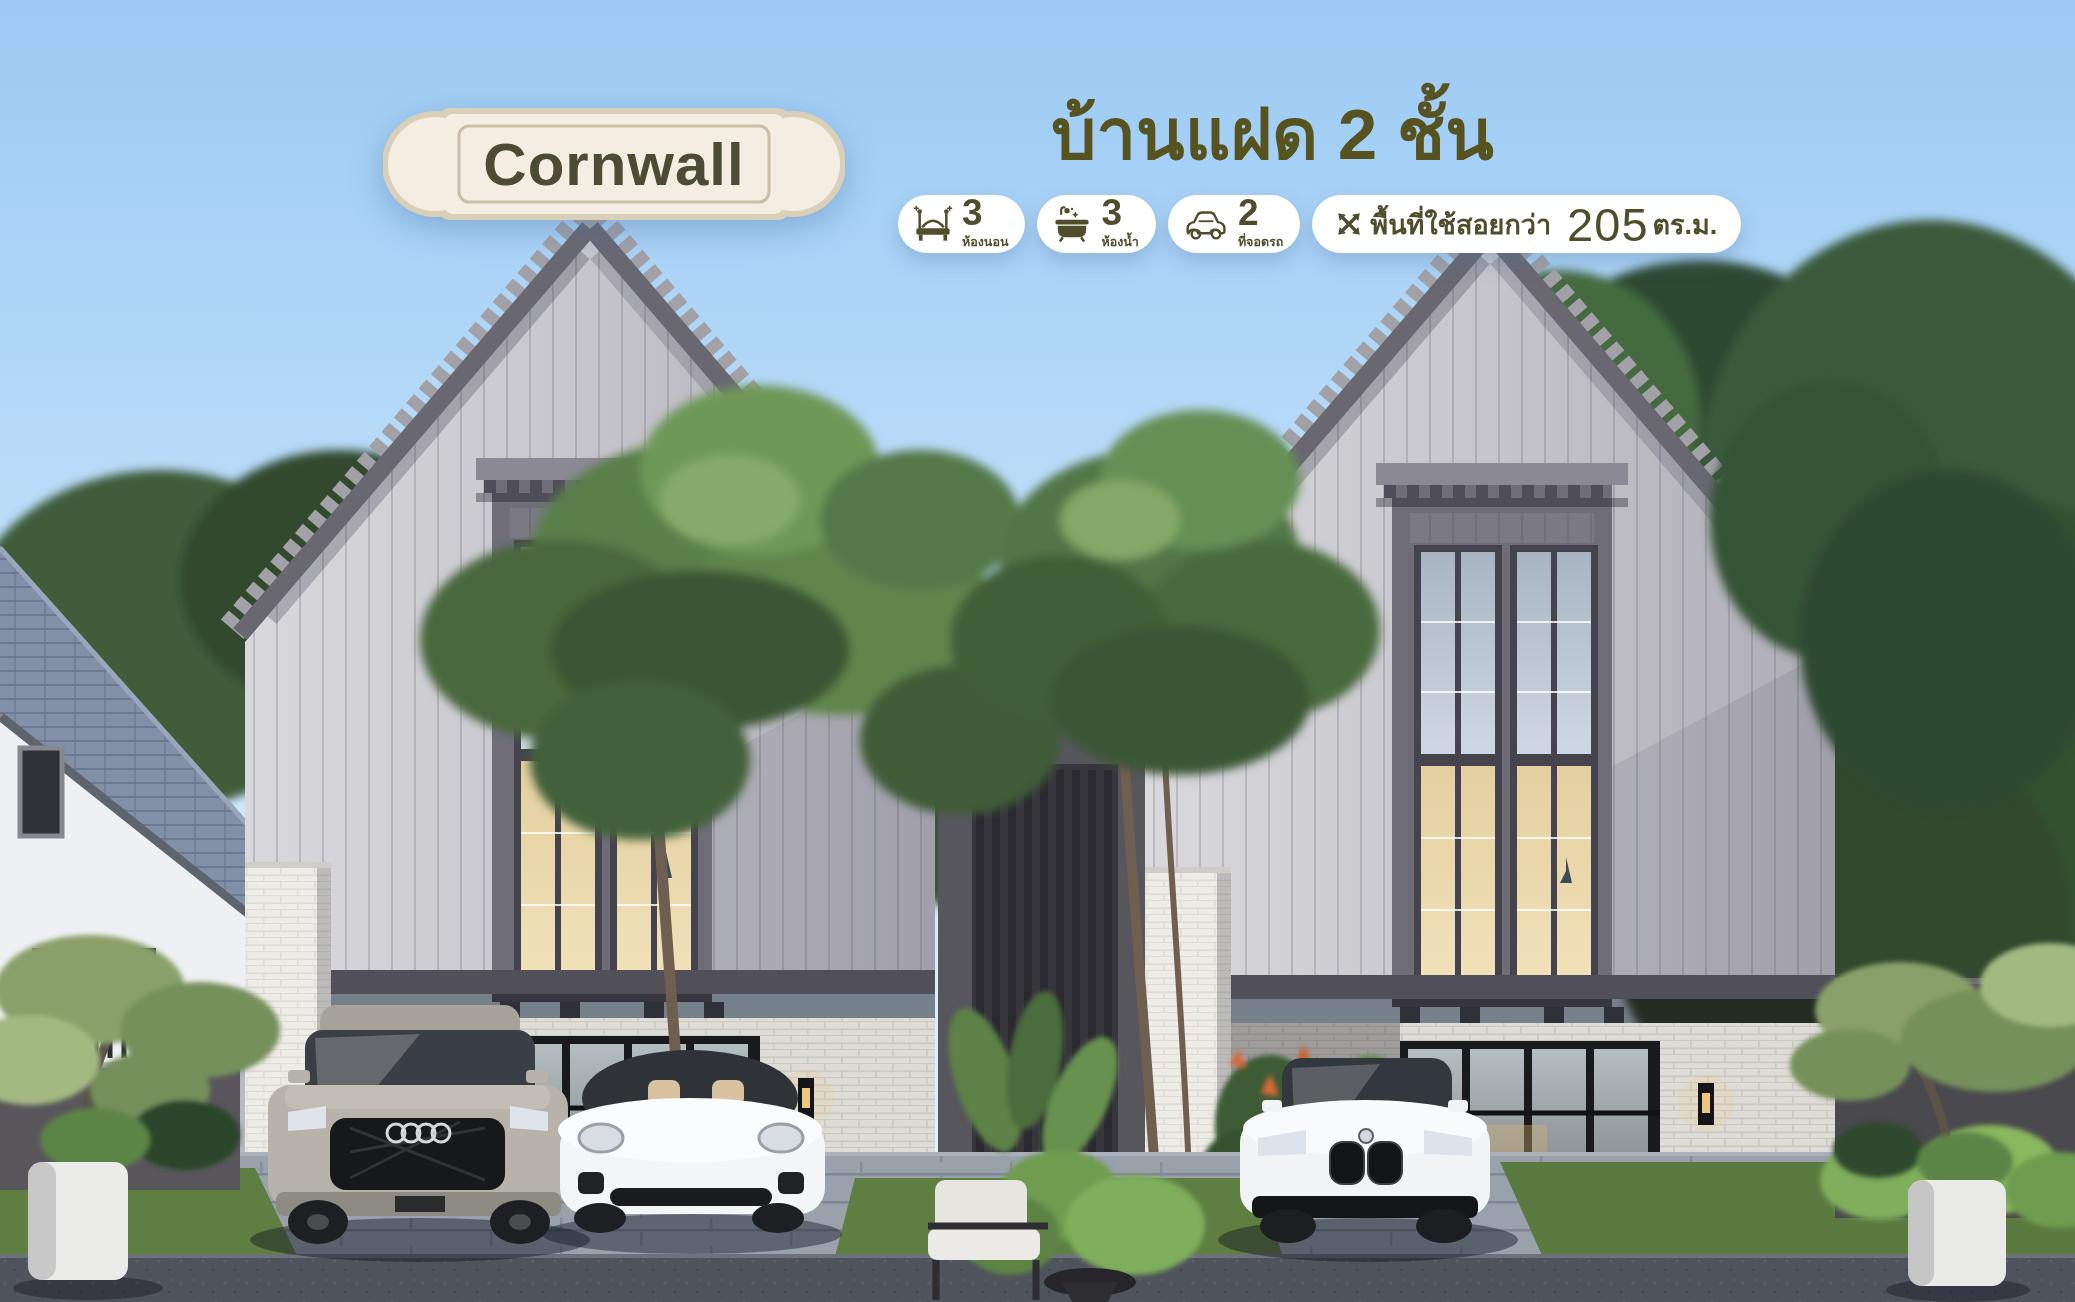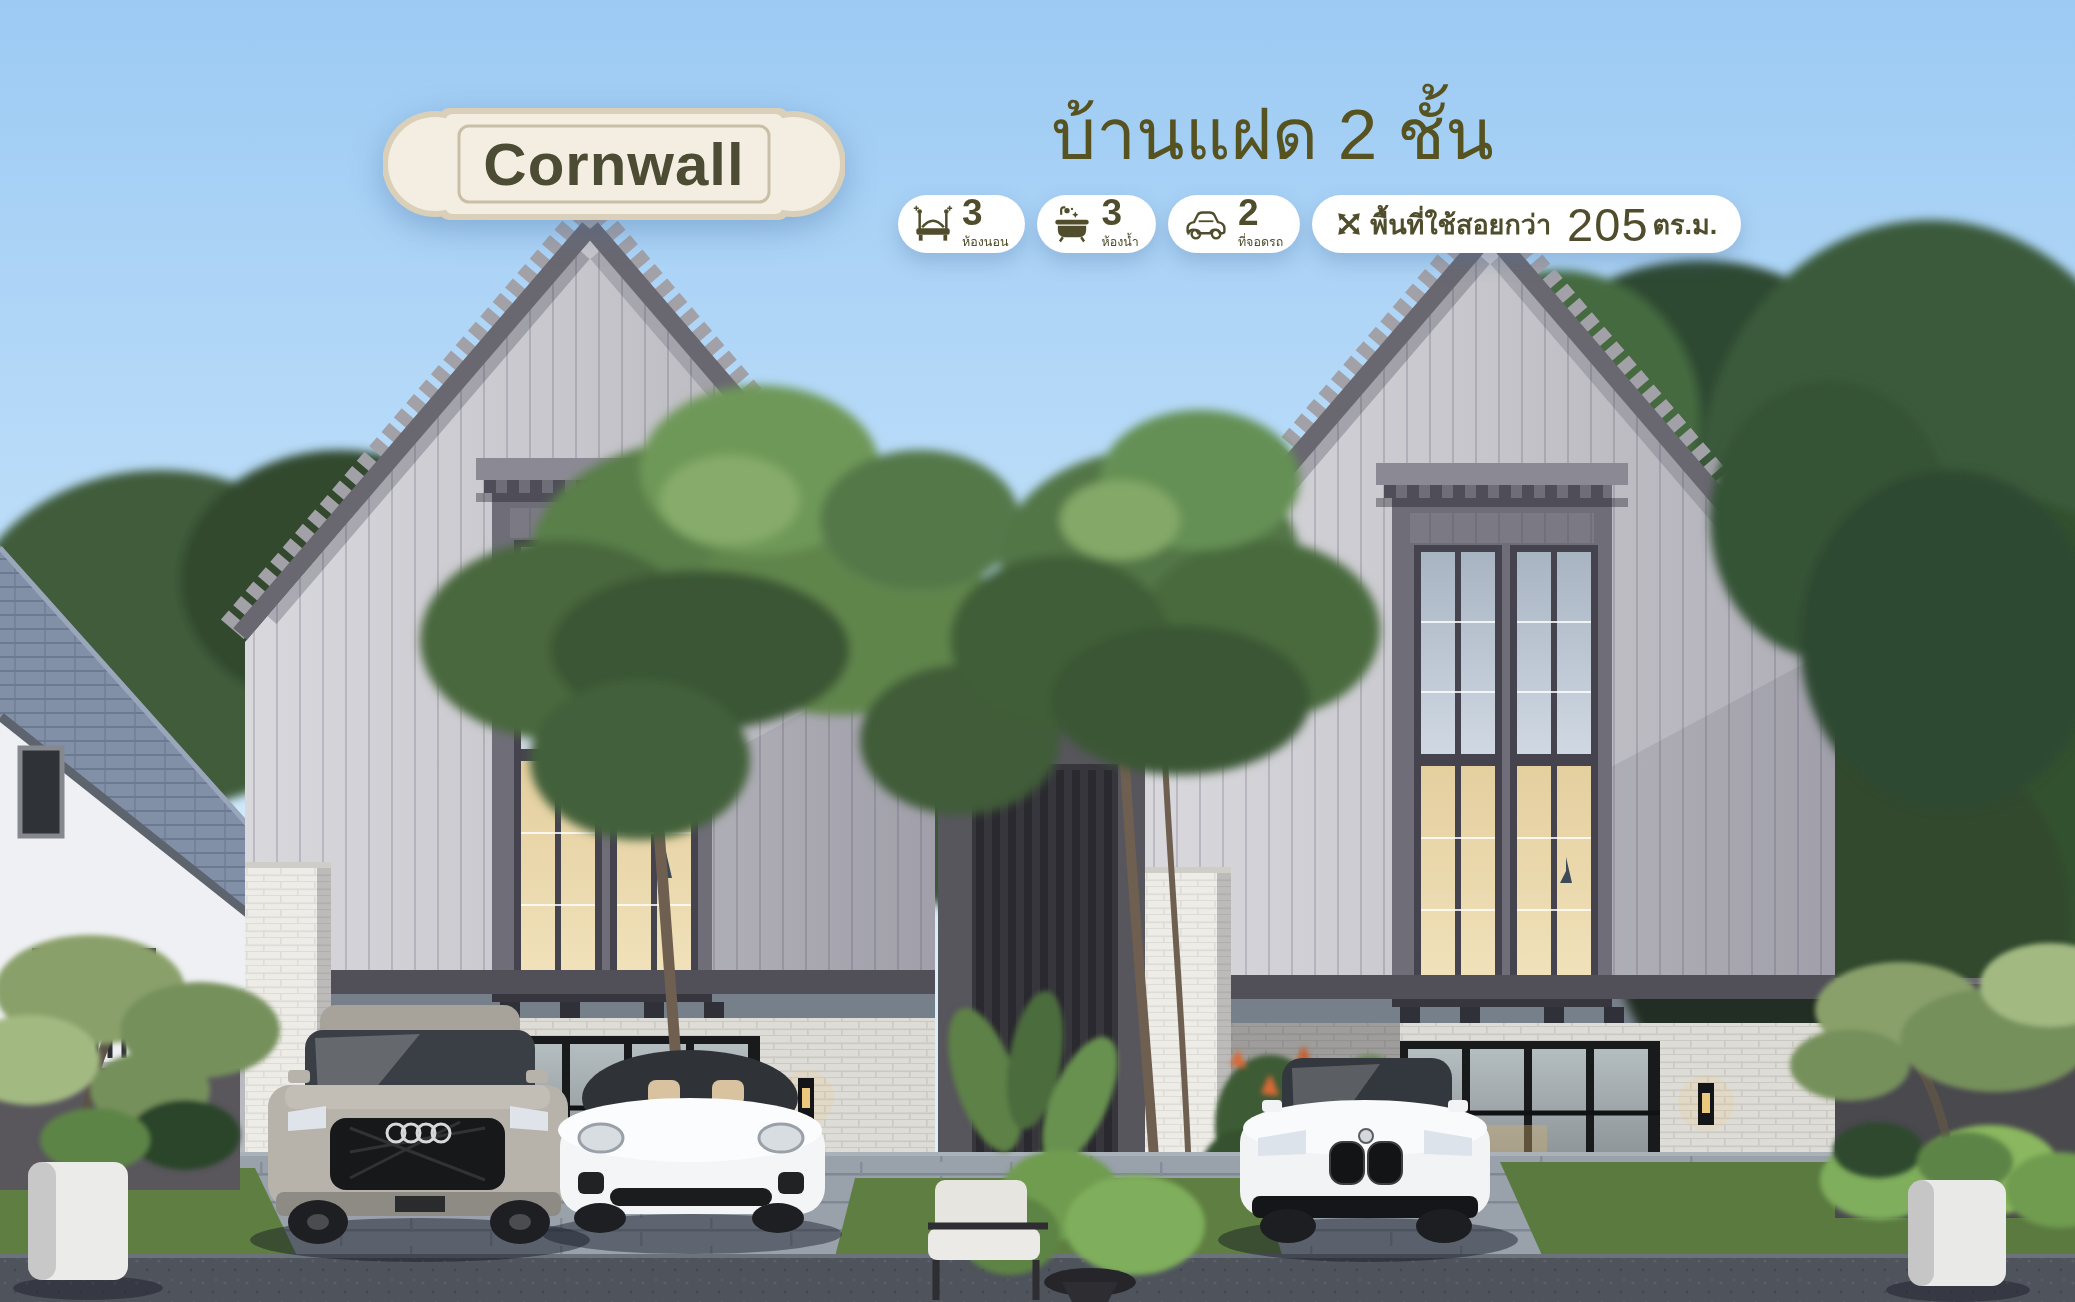--- a/index.html
+++ b/index.html
@@ -8,28 +8,28 @@
          font-family:"Liberation Sans","DejaVu Sans",sans-serif;padding-left:17px;}
   #scene{position:absolute;left:0;top:0;width:2075px;height:1302px;display:block;}
   
   .plaque{position:absolute;left:383px;top:106px;width:462px;height:118px;
           filter:drop-shadow(0 10px 16px rgba(70,110,160,.38));}
   .plaque svg{position:absolute;inset:0;}
   .plaque-label{position:absolute;inset:0;display:flex;align-items:center;justify-content:center;
           font-size:60px;font-weight:700;color:#4c4b33;letter-spacing:1px;padding-bottom:2px;}
   .headline{position:absolute;left:900px;top:46px;width:745px;height:130px;
           display:flex;align-items:flex-end;justify-content:center;
-          font-size:71px;font-weight:400;color:#565321;line-height:1.15;white-space:nowrap;}
+          font-size:71px;font-weight:700;color:#565321;line-height:1.15;white-space:nowrap;}
   .badges{position:absolute;left:898px;top:195px;display:flex;gap:12px;align-items:center;}
   .pill{display:flex;align-items:center;gap:9px;height:58px;padding:0 17px 0 15px;background:#fff;
         border-radius:29px;box-shadow:0 9px 20px rgba(80,115,160,.30);color:#4f4d2b;}
   .pill svg{display:block;flex:0 0 auto;}
   .pill .col{display:flex;flex-direction:column;align-items:flex-start;}
   .pill .num{font-size:37px;font-weight:800;line-height:.9;}
-  .pill .lbl{font-size:12.5px;font-weight:400;margin-top:2px;}
+  .pill .lbl{font-size:12.5px;font-weight:700;margin-top:2px;}
   .pill.area{gap:4px;padding:0 24px 0 20px;}
   .pill.area .prefix,.pill.area .unit{font-size:27px;font-weight:700;}
   .pill.area .big{font-size:47px;font-weight:400;letter-spacing:1px;line-height:1;margin-left:12px;}
 </style>
 </head>
 <body>
 
 <div class="stage">
 
 <svg id="scene" viewBox="0 0 2075 1302" aria-hidden="true">

